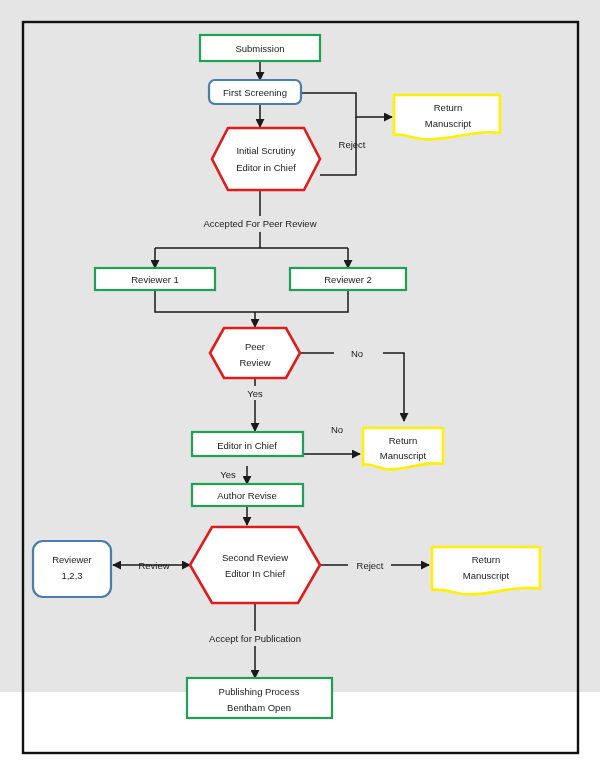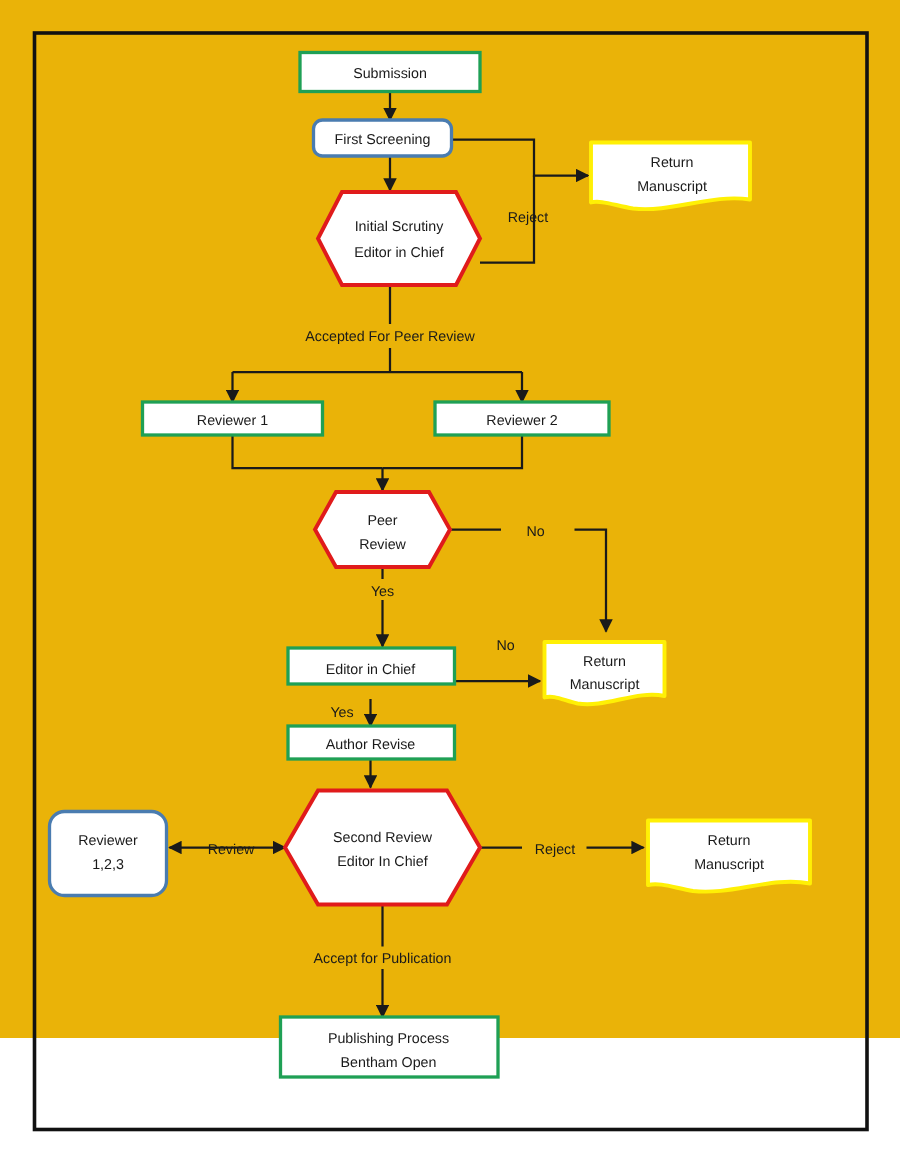--- a/index.html
+++ b/index.html
@@ -10,21 +10,21 @@
   body {
     width: 600px;
     height: 776px;
     font-family: "Liberation Sans", sans-serif;
     overflow: hidden;
   }
   #canvas {
     position: relative;
     width: 600px;
     height: 692px;
-    background: #eab308;
+    background: #e5e5e5;
   }
   #flow-svg {
     position: absolute;
     left: 0;
     top: 0;
     width: 600px;
     height: 776px;
   }
   .node-text {
     font-family: "Liberation Sans", sans-serif;

